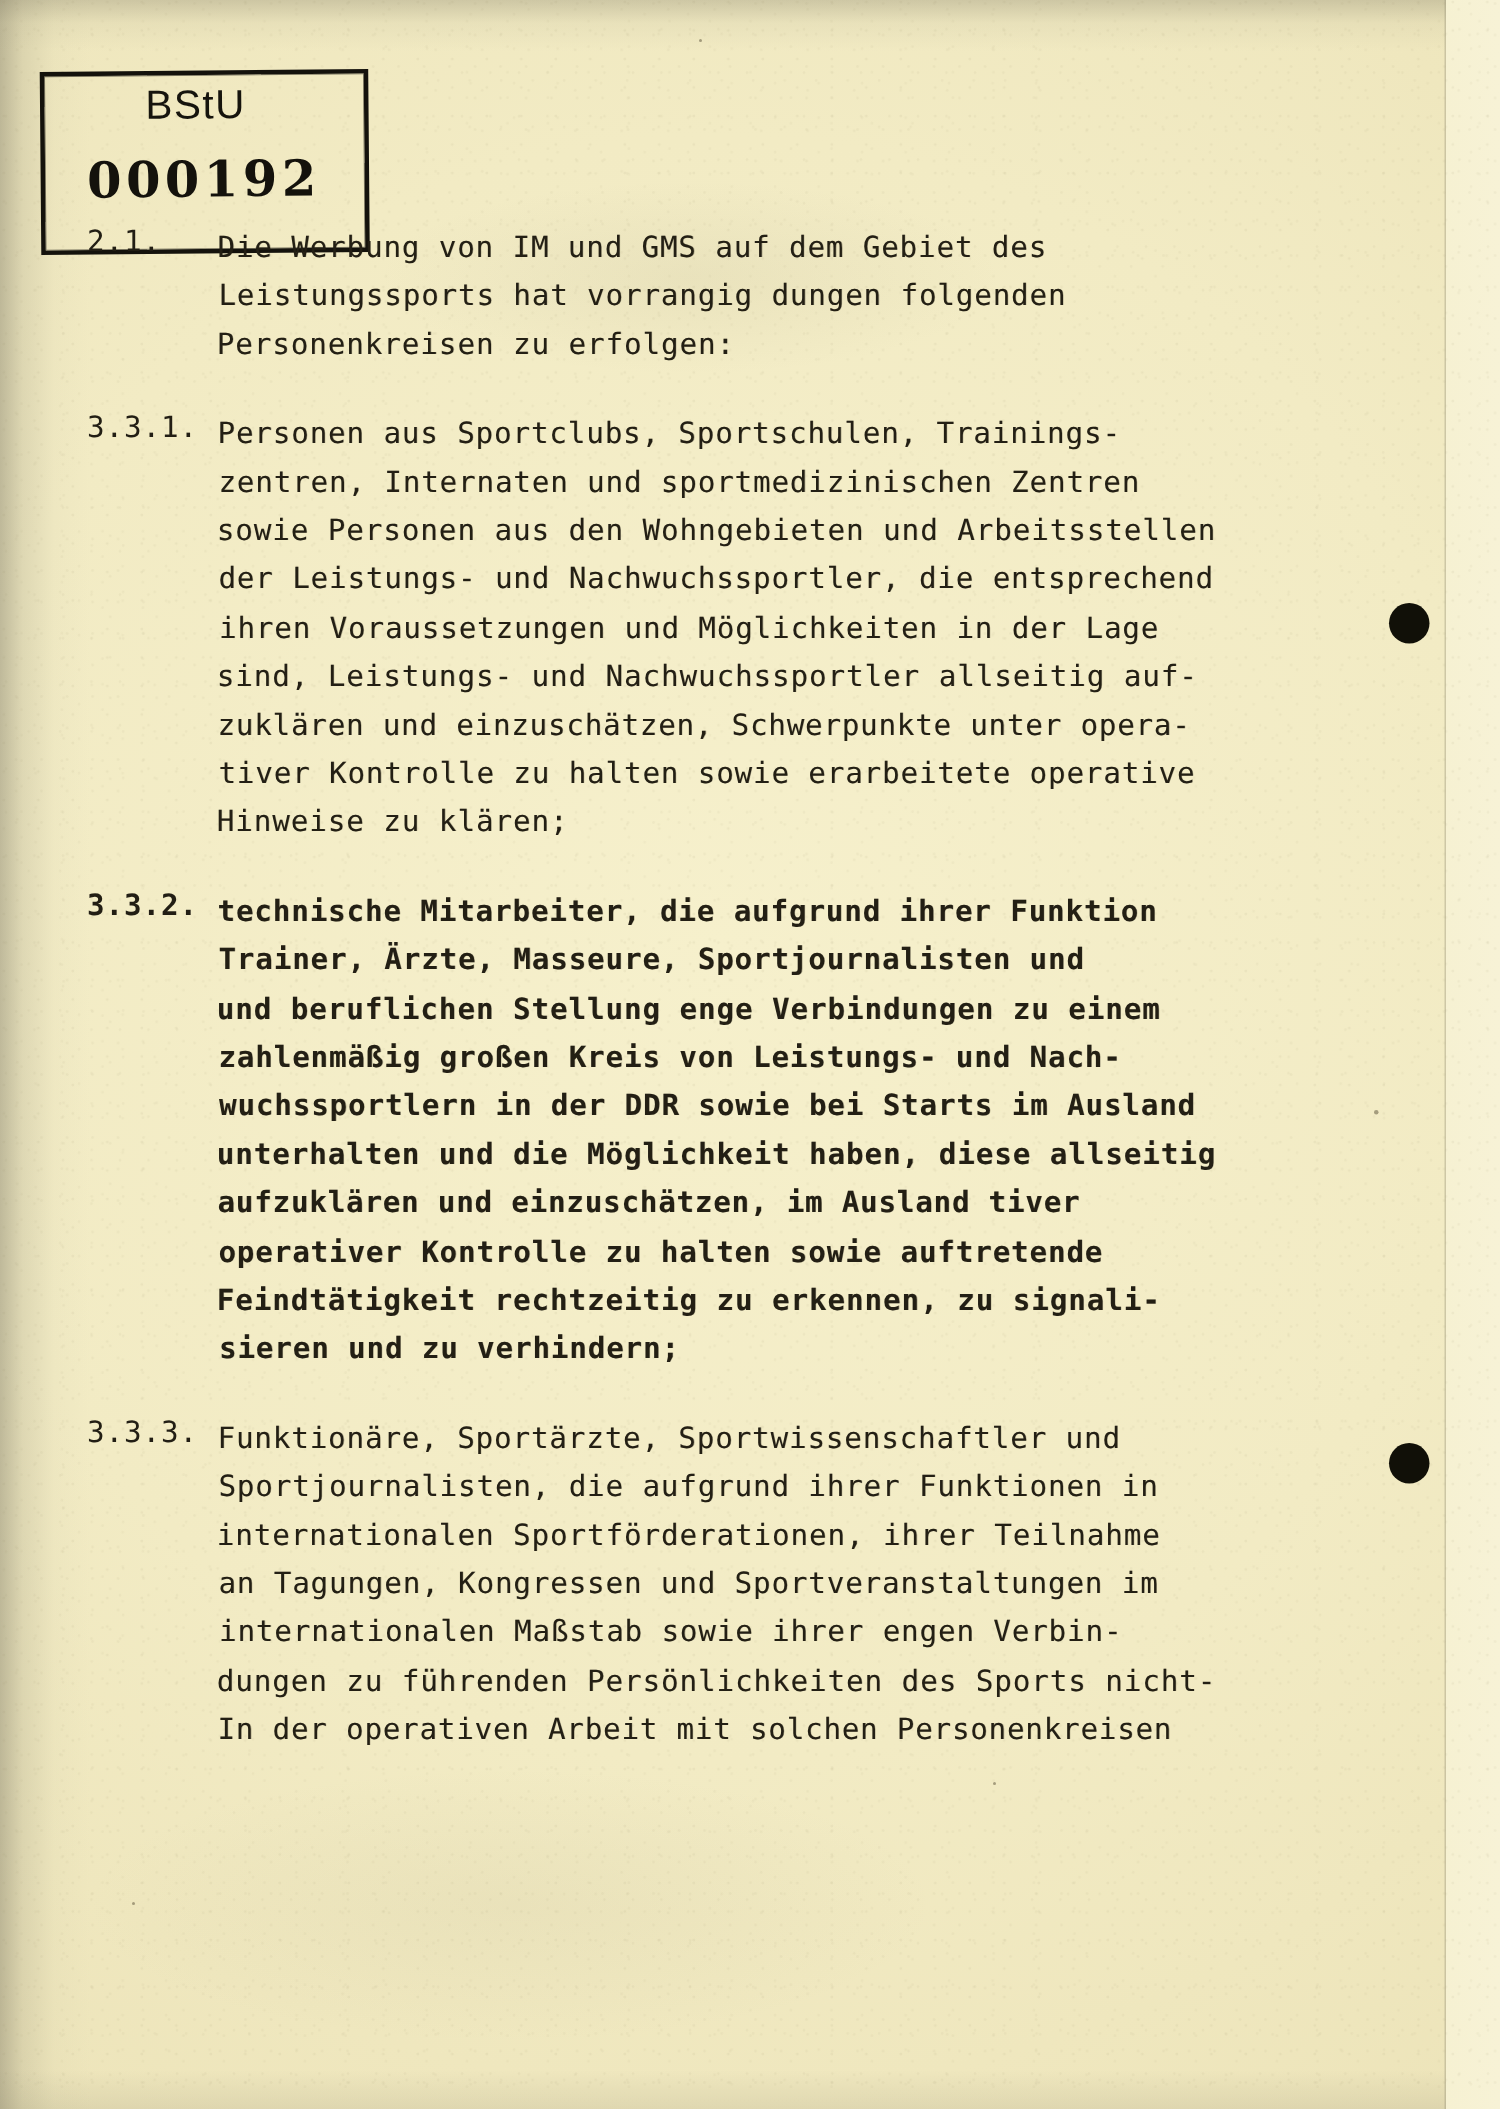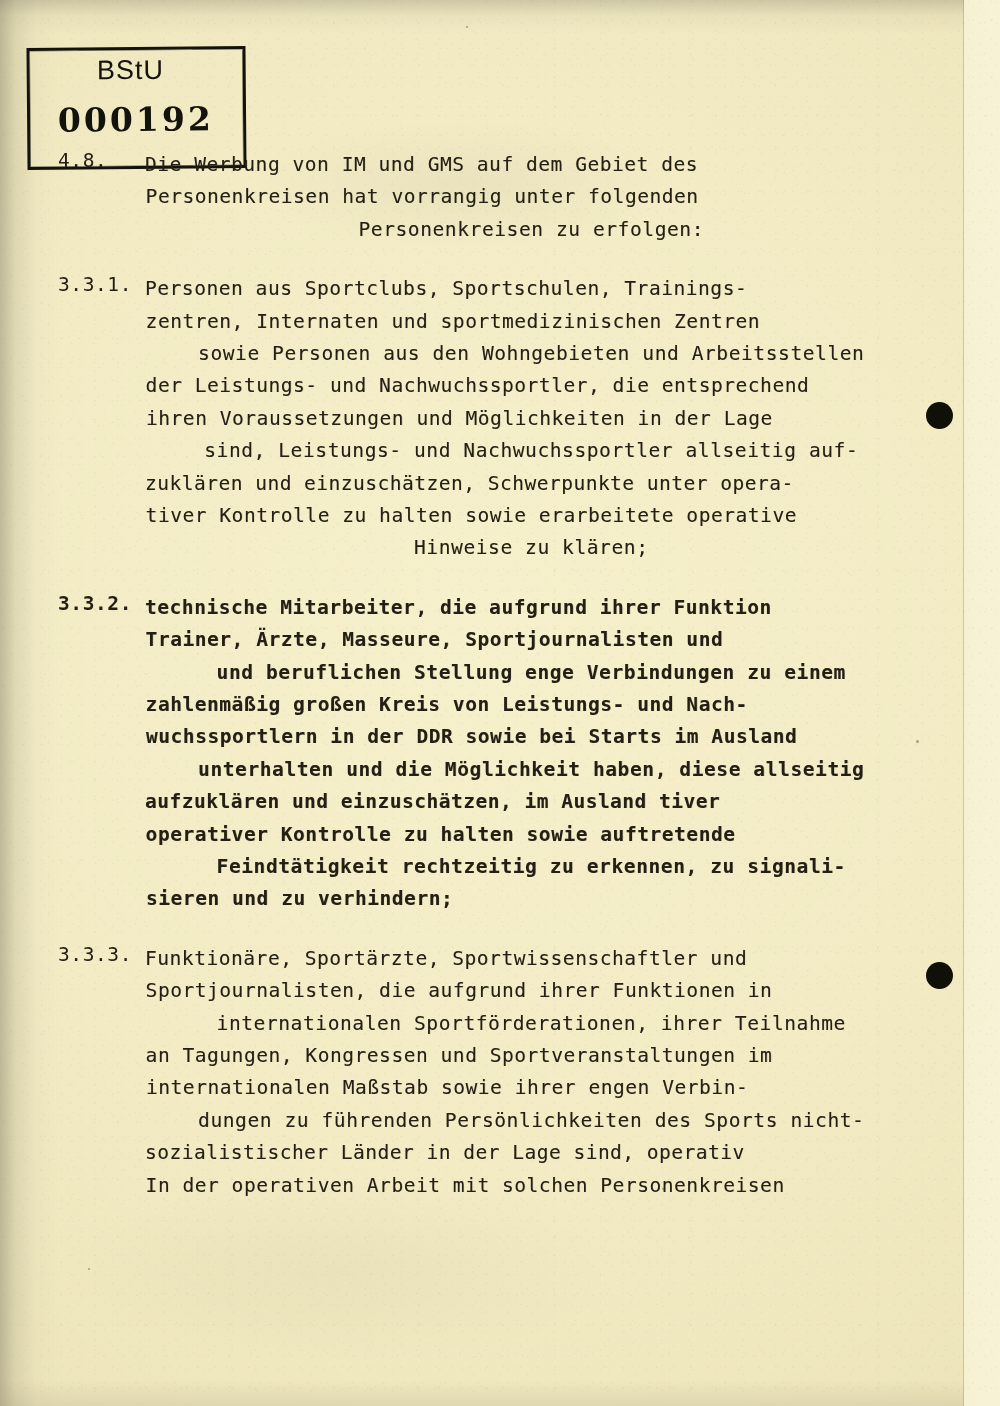--- a/index.html
+++ b/index.html
@@ -162,21 +162,21 @@
   .tline {
     font-size: 19.5px;
     line-height: 32.4px;
     letter-spacing: 0.55px;
     color: #231f14;
     white-space: pre;
     text-shadow: 0.35px 0.25px 0 rgba(40,34,20,0.30);
   }
   
   .tline:nth-child(2n)   { margin-left: 0.6px; }
-  .tline:nth-child(3n)   { margin-left: -0.5px; letter-spacing: 0.60px; text-align: center; }
+  .tline:nth-child(3n)   { margin-left: -0.5px; letter-spacing: 0.60px; }
   .tline:nth-child(5n)   { margin-left: 1.0px; }
   .tline:nth-child(7n)   { letter-spacing: 0.50px; }
 
   
   .punch {
     position: absolute;
     width: 27px; height: 27px;
     border-radius: 50%;
     background: #111008;
   }
@@ -199,24 +199,24 @@
   <div class="paper-right-edge"></div>
   <div class="grain"></div>
 
   <div class="stamp-box"></div>
   <div class="stamp-bstu">BStU</div>
   <div class="stamp-number">000192</div>
 
 
   <div class="body-text" id="body-text">
       <div class="section" style="top: 149px;">
-        <div class="sec-label">4.8.</div>
+        <div class="sec-label">2.1.</div>
         <div class="sec-lines">
           <div class="tline">Die Werbung von IM und GMS auf dem Gebiet des</div>
-          <div class="tline">Personenkreisen hat vorrangig unter folgenden</div>
+          <div class="tline">Leistungssports hat vorrangig dungen folgenden</div>
           <div class="tline">Personenkreisen zu erfolgen:</div>
         </div>
       </div>
       <div class="section" style="top: 273.2px;">
         <div class="sec-label">3.3.1.</div>
         <div class="sec-lines">
           <div class="tline">Personen aus Sportclubs, Sportschulen, Trainings-</div>
           <div class="tline">zentren, Internaten und sportmedizinischen Zentren</div>
           <div class="tline">sowie Personen aus den Wohngebieten und Arbeitsstellen</div>
           <div class="tline">der Leistungs- und Nachwuchssportler, die entsprechend</div>
@@ -244,21 +244,20 @@
       </div>
       <div class="section" style="top: 942.8px;">
         <div class="sec-label">3.3.3.</div>
         <div class="sec-lines">
           <div class="tline">Funktionäre, Sportärzte, Sportwissenschaftler und</div>
           <div class="tline">Sportjournalisten, die aufgrund ihrer Funktionen in</div>
           <div class="tline">internationalen Sportförderationen, ihrer Teilnahme</div>
           <div class="tline">an Tagungen, Kongressen und Sportveranstaltungen im</div>
           <div class="tline">internationalen Maßstab sowie ihrer engen Verbin-</div>
           <div class="tline">dungen zu führenden Persönlichkeiten des Sports nicht-</div>
-          <div class="tline">sozialistischer Länder in der Lage sind, operativ</div>
           <div class="tline">In der operativen Arbeit mit solchen Personenkreisen</div>
         </div>
       </div>
     </div>
 
   <div class="punch" style="left:926px; top:402px;"></div>
   <div class="punch" style="left:926px; top:962px;"></div>
 
   <div class="speck" style="left:916px; top:740px; width:3px; height:3px;"></div>
   <div class="speck" style="left:466px; top:26px;  width:2px; height:2px;"></div>

